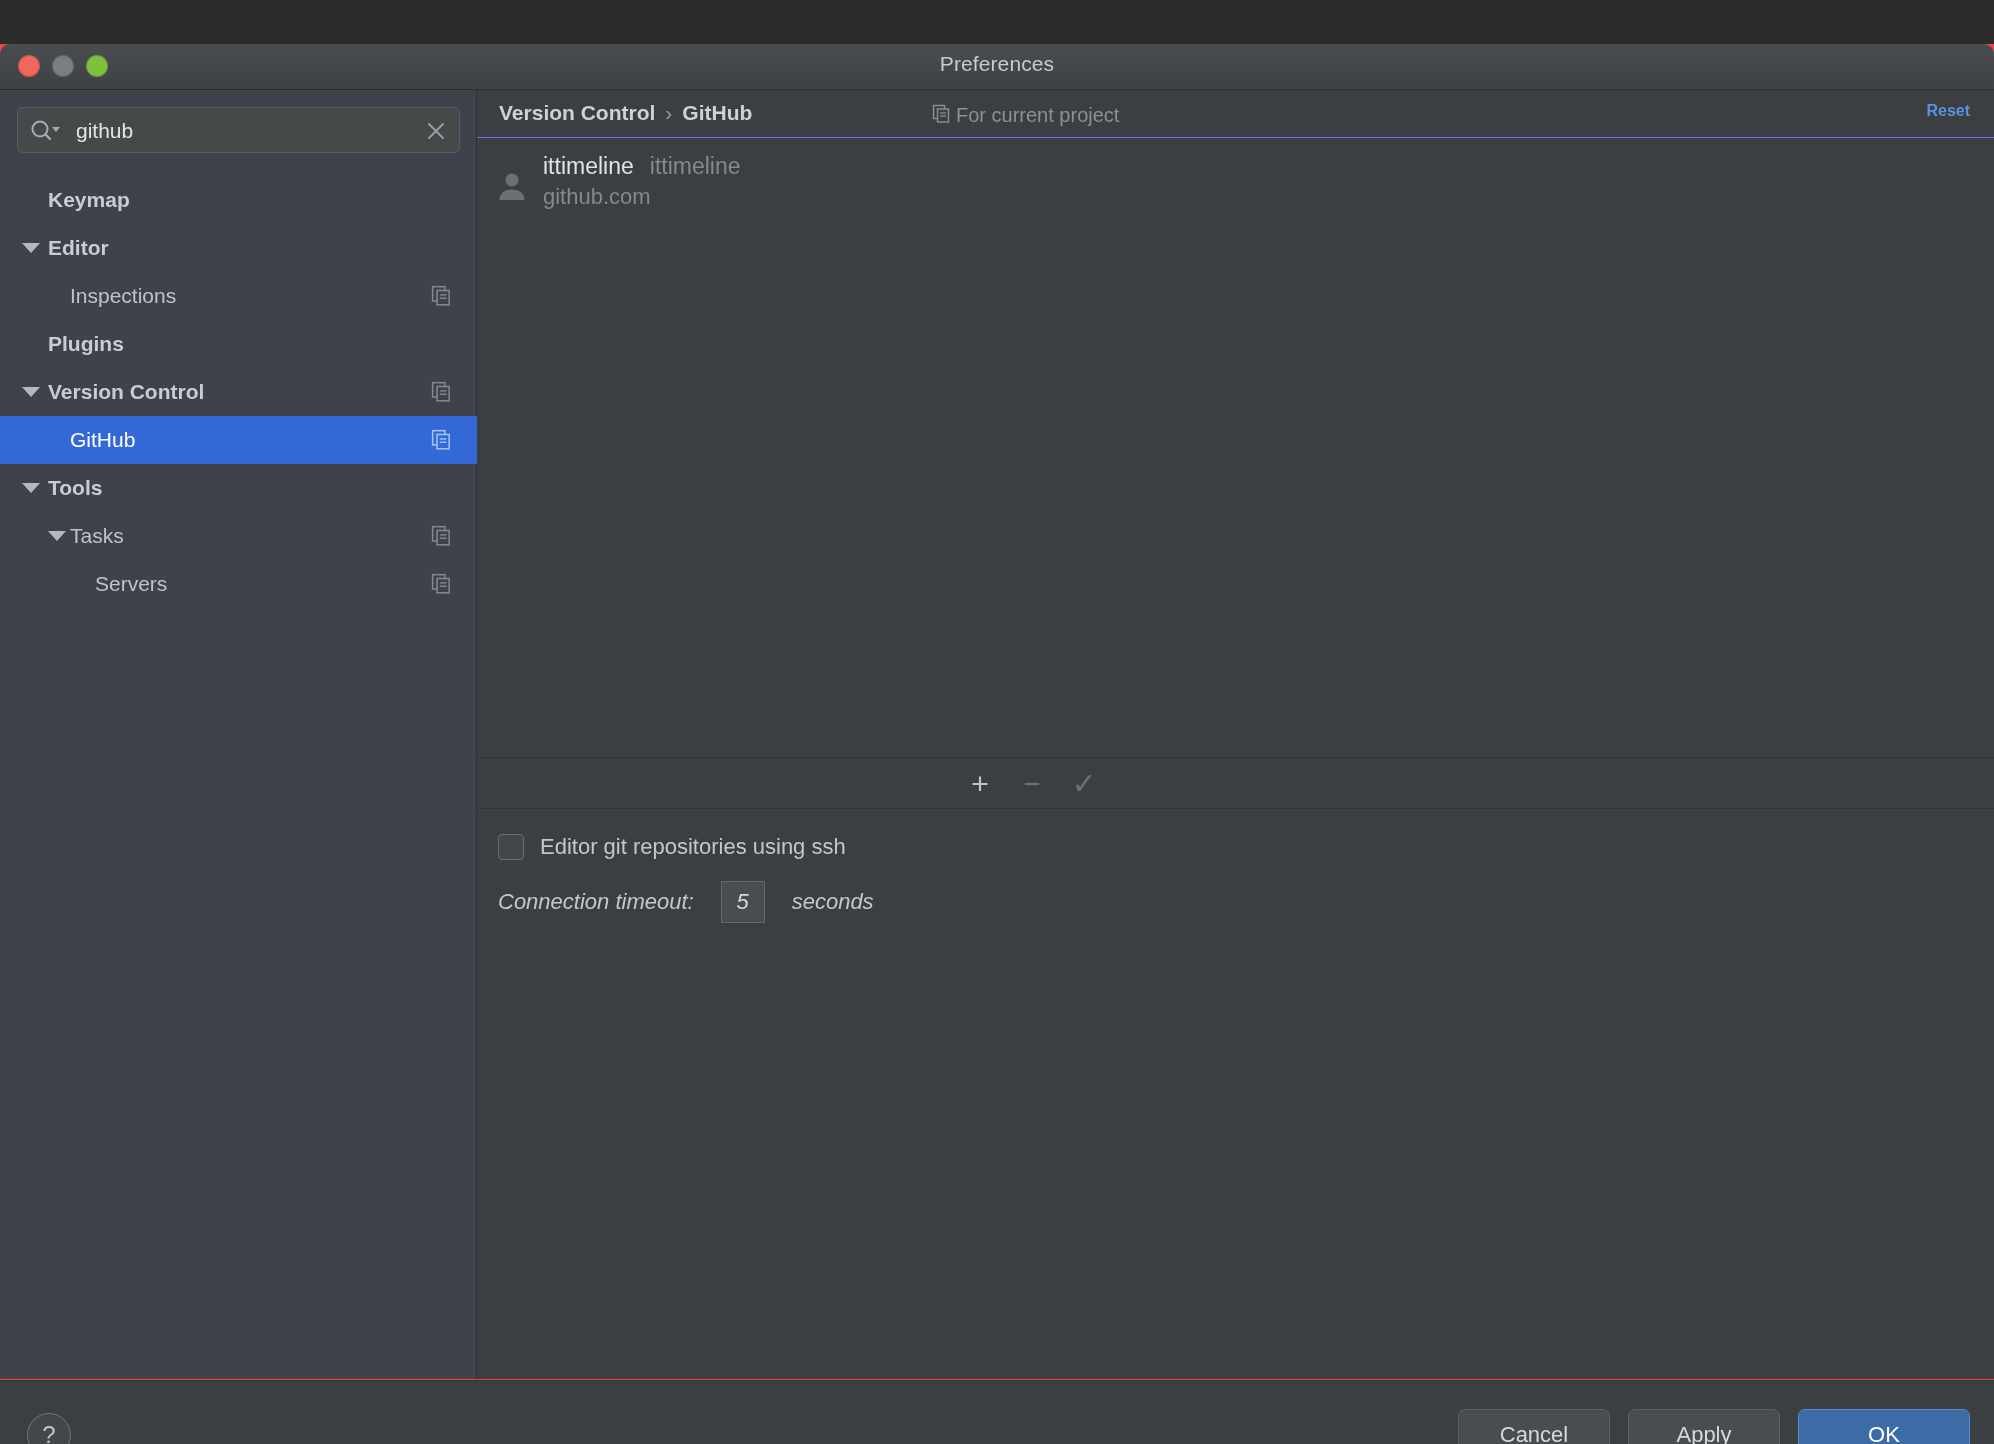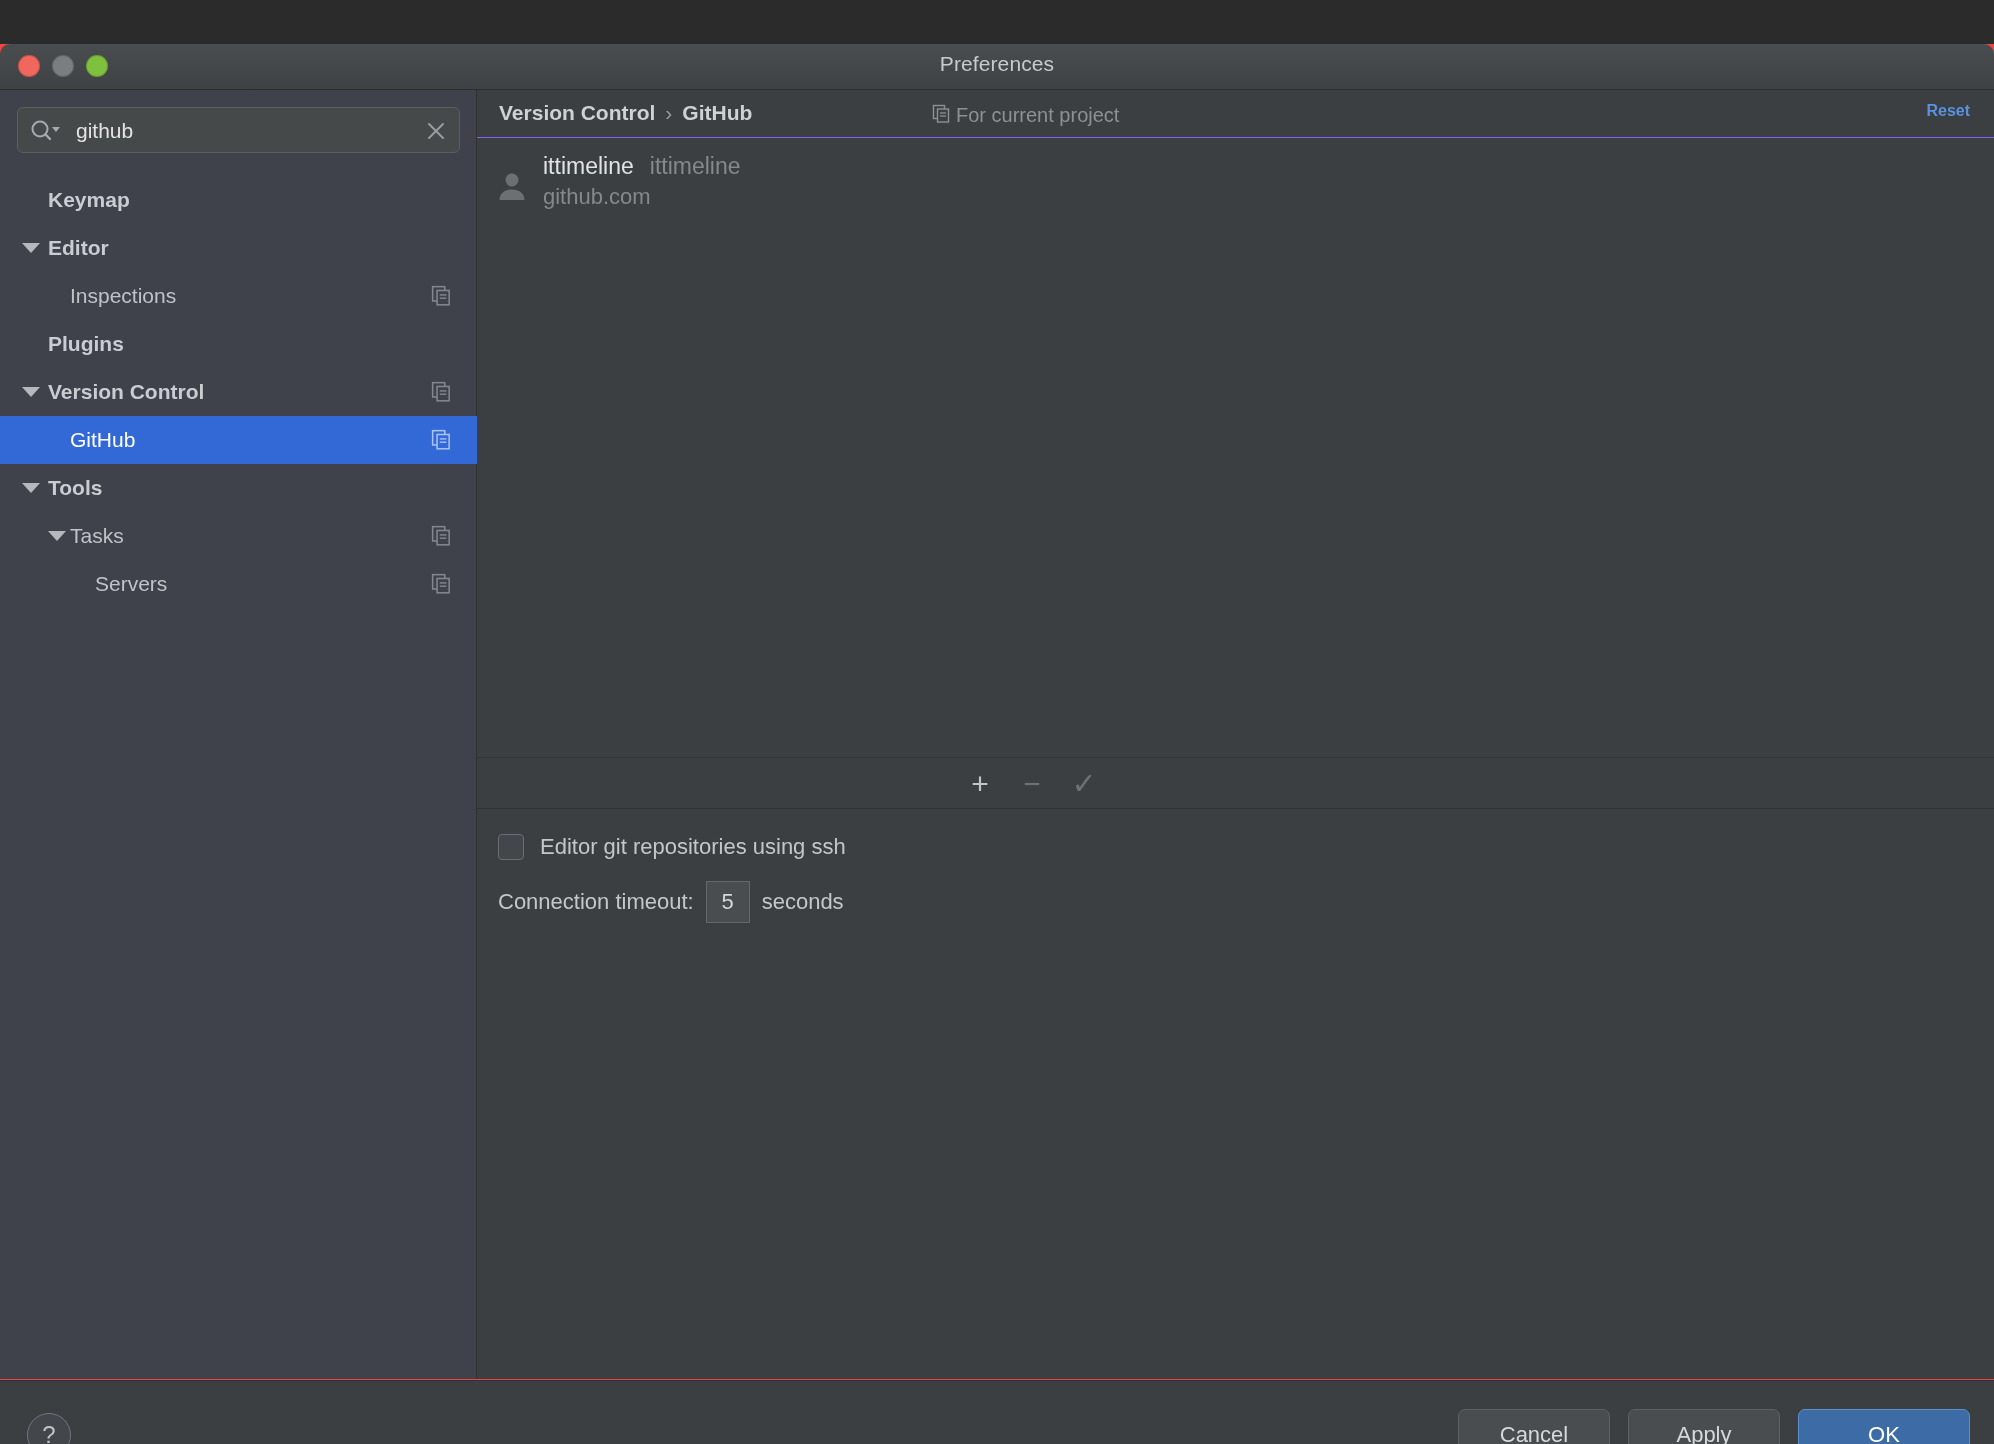--- a/index.html
+++ b/index.html
@@ -240,21 +240,21 @@
     border: 1px solid #6b6e71;
     border-radius: 4px;
     background: #43464a;
     box-sizing: border-box;
   }
   .checkbox-label { font-size: 22px; color: #c4c7ca; white-space: nowrap; }
 
   .timeout-row {
     position: absolute;
     left: 21px; top: 72px;
-    display: flex; align-items: center; gap: 12px;
+    display: flex; align-items: center; gap: 27px; font-style: italic;
   }
   .timeout-label { font-size: 22px; color: #c4c7ca; white-space: nowrap; }
   .spinner {
     width: 44px; height: 42px;
     border: 1px solid #656769;
     background: #4a4d50;
     box-sizing: border-box;
     display: flex; align-items: center; justify-content: center;
   }
   .spinner-val { font-size: 22px; color: #d4d7da; }

